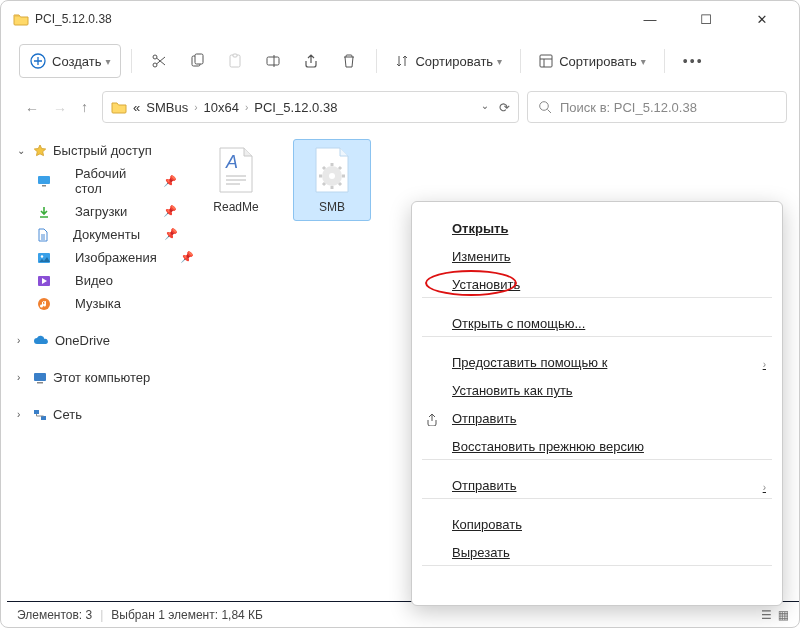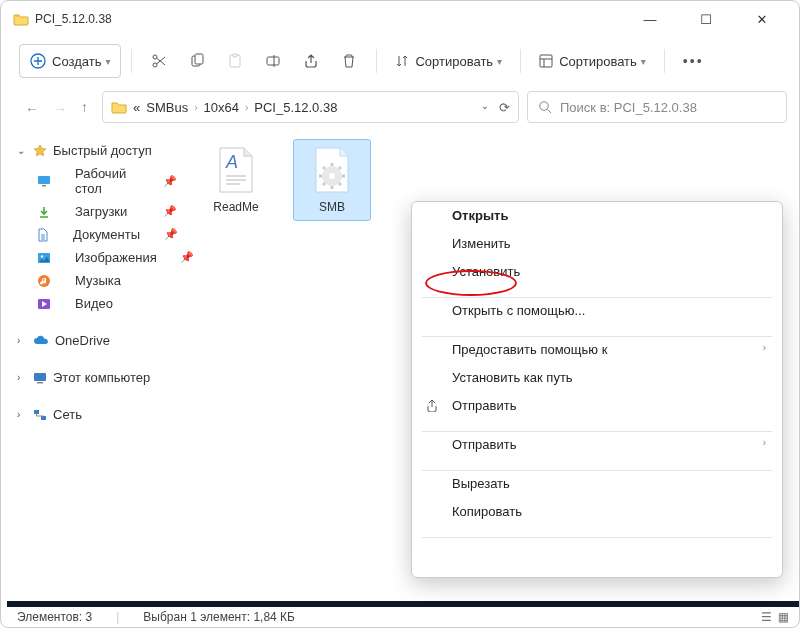--- a/index.html
+++ b/index.html
@@ -28,24 +28,24 @@
   .navgroup { margin-bottom: 14px; }
   .navhead { display: flex; align-items: center; gap: 6px; padding: 4px 6px; }
   .navhead .caret { font-size: 10px; color: #555; width: 10px; }
   .navitem { display: flex; align-items: center; gap: 24px; padding: 4px 6px 4px 26px; position: relative; }
   .navitem .pin { margin-left: auto; color: #999; font-size: 11px; }
   .content { flex: 1; padding: 10px 10px; position: relative; }
   .files { display: flex; gap: 18px; }
   .file { width: 78px; text-align: center; font-size: 12px; color: #333; padding: 6px 2px; border-radius: 3px; border: 1px solid transparent; }
   .file.selected { background: #cde8ff; border-color: #8bc3f0; }
   .file .thumb { width: 54px; height: 48px; margin: 0 auto 6px; display: flex; align-items: center; justify-content: center; }
-  .status { height: 26px; border-top: 6px solid #0f172a; display: flex; align-items: center; padding: 0 10px; font-size: 12px; color: #444; gap: 24px; }
+  .status { height: 26px; border-top: 1px solid #0f172a; display: flex; align-items: center; padding: 0 10px; font-size: 12px; color: #444; gap: 8px; }
   .status .right { margin-left: auto; display:flex; gap:6px; color:#777; }
   .ctxmenu { position: absolute; left: 410px; top: 200px; width: 372px; background: #fff; border: 1px solid #ccc; border-radius: 6px; box-shadow: 0 6px 22px rgba(0,0,0,0.22); padding: 6px 0; font-size: 13px; }
-  .ctxitem { height: 28px; display: flex; align-items: flex-start; padding: 0 16px 0 40px; color: #222; position: relative; }
+  .ctxitem { height: 28px; display: flex; align-items: flex-end; padding: 0 16px 0 40px; color: #222; position: relative; text-decoration: underline; }
   .ctxitem .sideicon { position: absolute; left: 12px; width: 16px; display: flex; justify-content:center; }
   .ctxitem .arrow { margin-left: auto; color: #888; font-size: 10px; }
   .ctxsep { height: 1px; background: #e3e3e3; margin: 5px 10px; }
   .highlight-oval { position: absolute; left: 424px; top: 269px; width: 92px; height: 26px; border: 2.5px solid #d11; border-radius: 50%; pointer-events: none; }
   .ic { display:inline-flex; align-items:center; justify-content:center; }
   svg { display:block; }
 </style>
 </head>
 <body>
 
@@ -241,35 +241,35 @@
                 <rect x="1" y="1" width="12" height="10" rx="1" fill="#3aa0e8"></rect>
                 <circle cx="5" cy="4.5" r="1.2" fill="#fff"></circle>
                 <path d="M2 10l3-3 2 2 3-4 3 5z" fill="#1f6fa8"></path>
               </svg>
             </span>
             <span>Изображения</span>
             <span class="pin">📌</span>
           </div>
         <div class="navitem">
             <span class="ic">
+              <svg width="14" height="12" viewBox="0 0 14 12">
+                <rect x="1" y="1" width="12" height="10" rx="1" fill="#8a4fd6"></rect>
+                <path d="M5 3l5 3-5 3z" fill="#fff"></path>
+              </svg>
+            </span>
+            <span>Видео</span>
+          </div>
+        <div class="navitem">
+            <span class="ic">
               <svg width="14" height="14" viewBox="0 0 14 14">
                 <circle cx="7" cy="7" r="6" fill="#f08030"></circle>
                 <path d="M6 4v5a1.5 1.5 0 11-1-1.4V5l4-1v4a1.5 1.5 0 11-1-1.4" fill="#fff"></path>
               </svg>
             </span>
             <span>Музыка</span>
-          </div>
-        <div class="navitem">
-            <span class="ic">
-              <svg width="14" height="12" viewBox="0 0 14 12">
-                <rect x="1" y="1" width="12" height="10" rx="1" fill="#8a4fd6"></rect>
-                <path d="M5 3l5 3-5 3z" fill="#fff"></path>
-              </svg>
-            </span>
-            <span>Видео</span>
           </div>
       </div>
       <div class="navgroup">
         <div class="navhead">
             <span class="caret">›</span>
             <span class="ic">
               <svg width="16" height="11" viewBox="0 0 16 11">
                 <path d="M4 9a3 3 0 010-6 4 4 0 017.5 1A2.5 2.5 0 0113 9z" fill="#2a8ad4"></path>
               </svg>
             </span>
@@ -365,32 +365,35 @@
         <span>Установить как путь</span>
       </div>
     <div class="ctxitem">
         <span class="sideicon ic">
           <svg width="14" height="14" viewBox="0 0 14 14">
             <path d="M3 8v4a2 2 0 002 2h4a2 2 0 002-2V8M7 2v7M4 5l3-3 3 3" fill="none" stroke="#555"></path>
           </svg>
         </span>
         <span>Отправить</span>
       </div>
+    <div class="ctxitem">
+        <span>Восстановить прежнюю версию</span>
+      </div>
     <div class="ctxsep"></div>
     <div class="ctxitem">
         <span>Отправить</span>
         <span class="arrow">›</span>
       </div>
     <div class="ctxsep"></div>
     <div class="ctxitem">
+        <span>Копировать</span>
+      </div>
+    <div class="ctxitem">
         <span>Вырезать</span>
       </div>
-    <div class="ctxitem">
-        <span>Копировать</span>
-      </div>
     <div class="ctxsep"></div>
     <div class="ctxitem"></div>
 
   </div>
 
   <div class="highlight-oval"></div>
 
 </div>
 
 </body></html>

